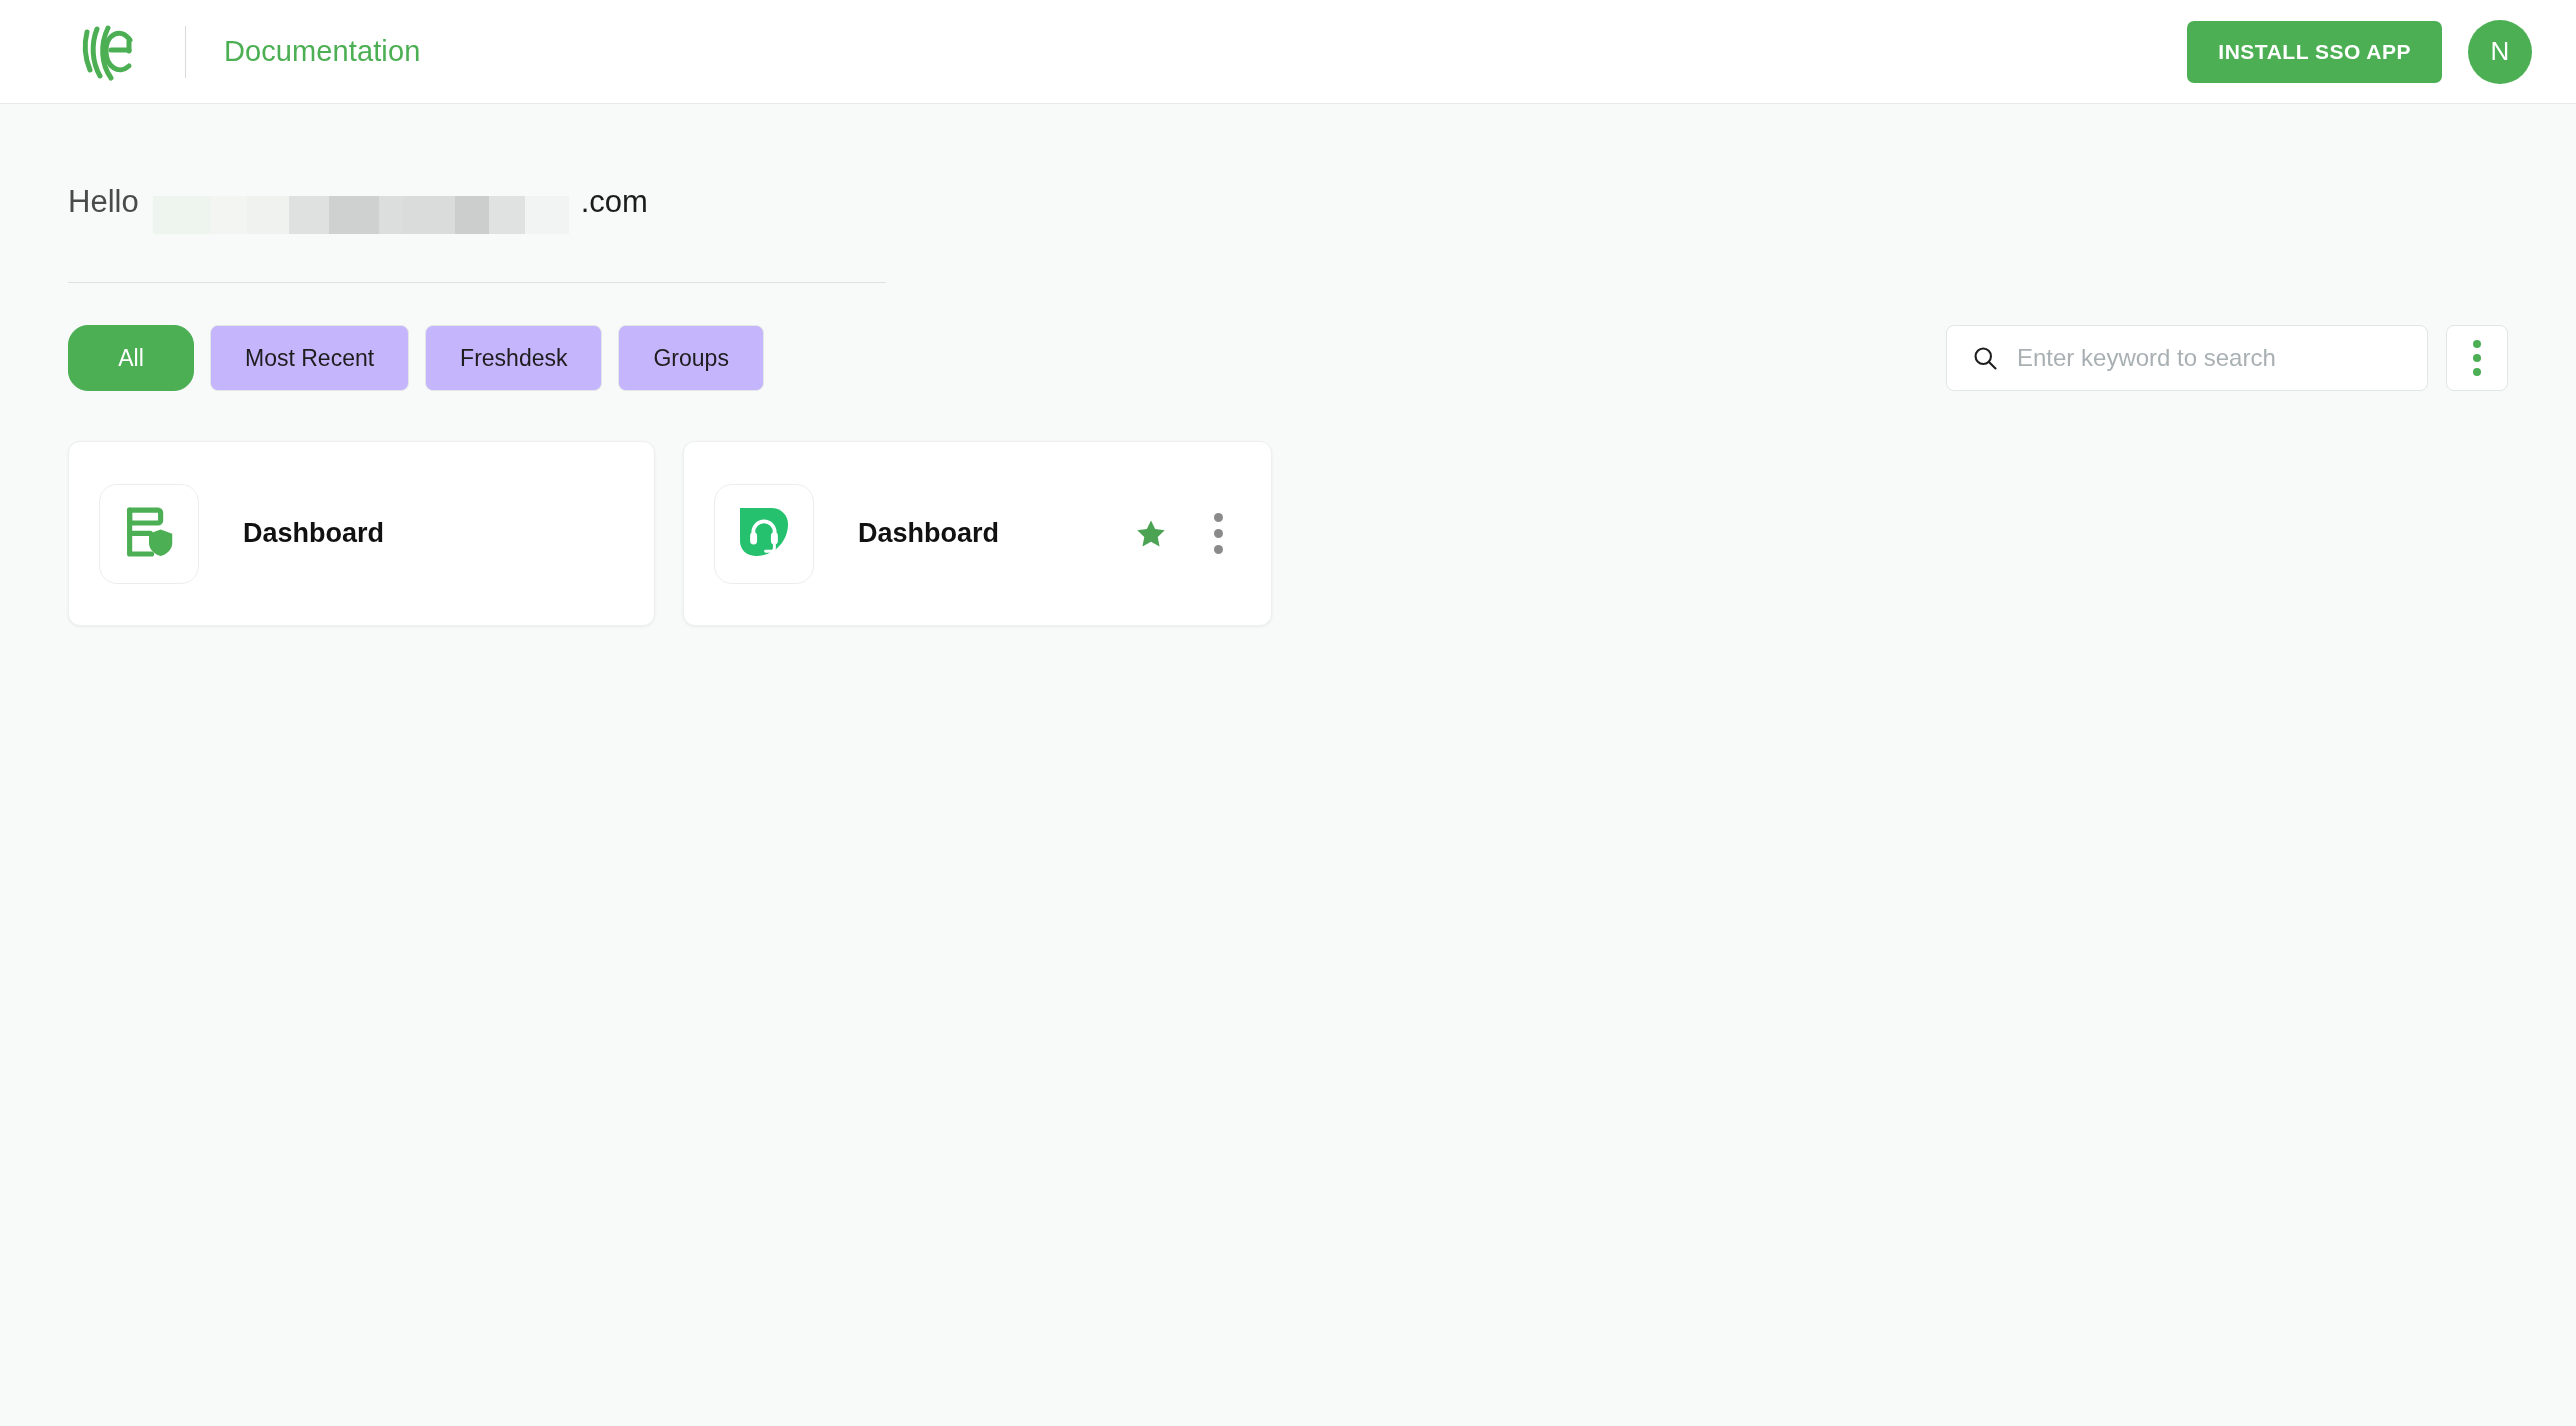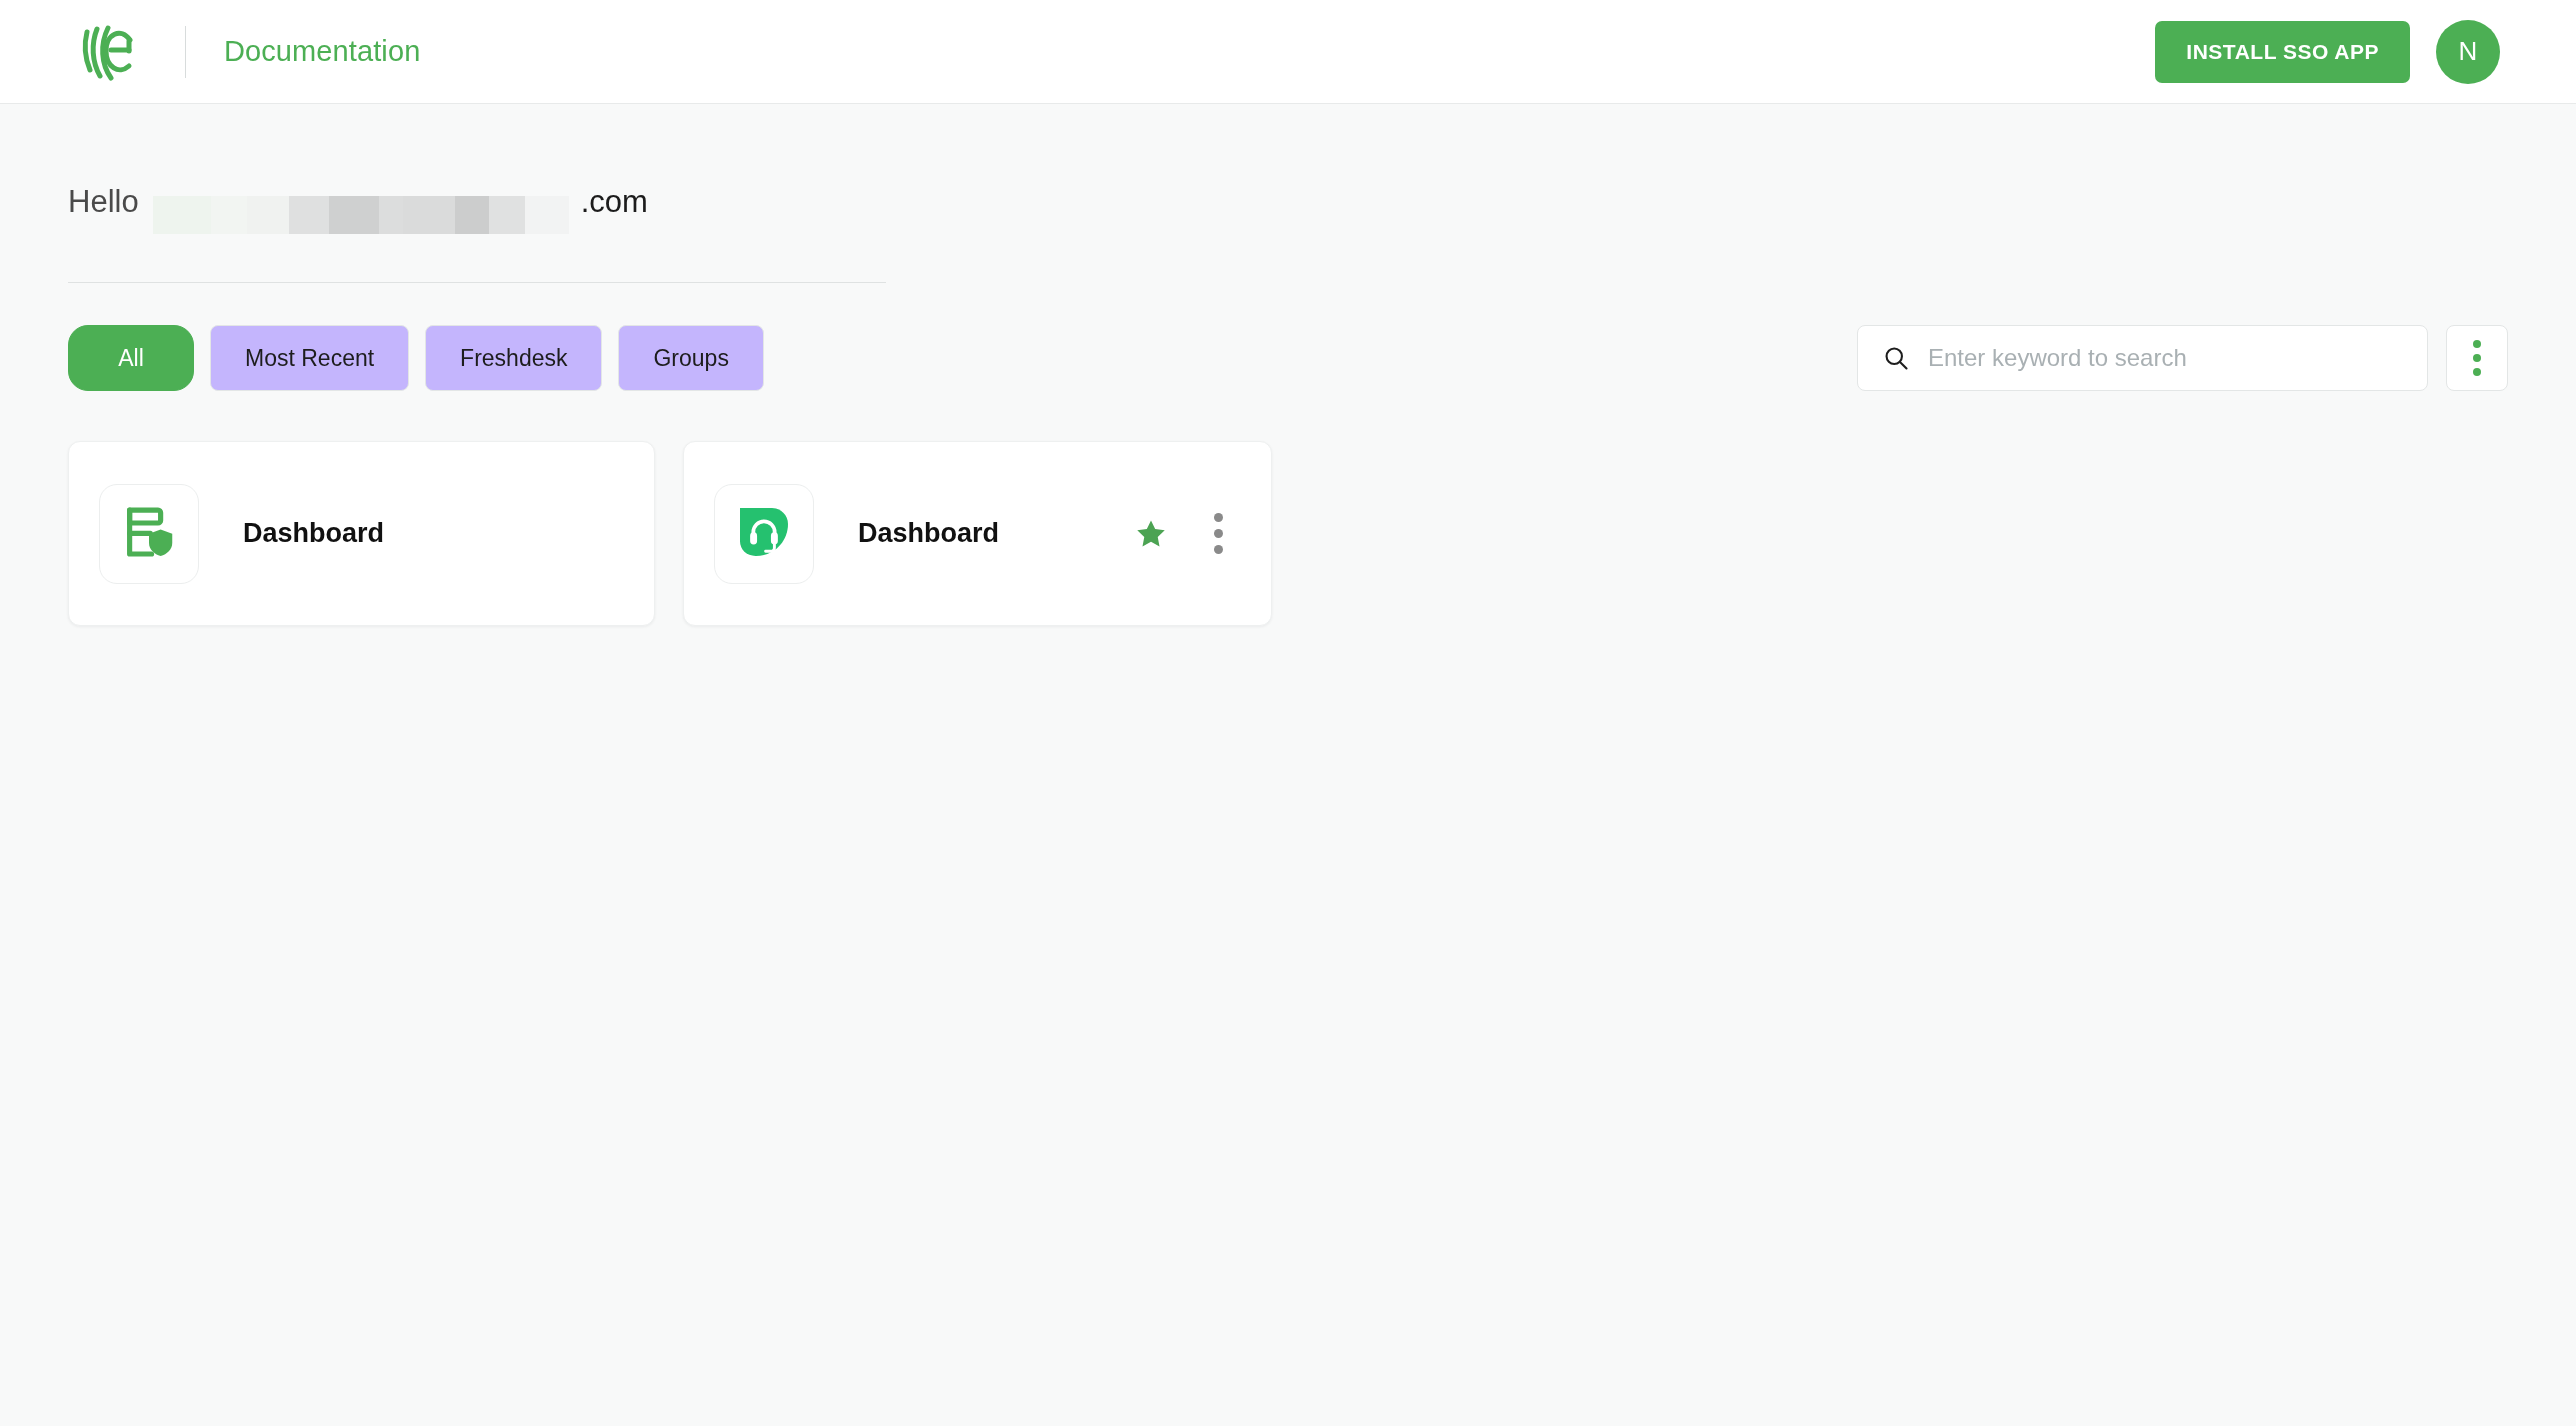--- a/index.html
+++ b/index.html
@@ -17,21 +17,21 @@
     -webkit-font-smoothing: antialiased;
   }
 
   
   .header {
     height: 104px;
     background: #ffffff;
     border-bottom: 1px solid #e8eaea;
     display: flex;
     align-items: center;
-    padding: 0 76px 0 75px;
+    padding: 0 44px 0 75px;
     position: relative;
   }
   .brand {
     display: flex;
     align-items: center;
     height: 100%;
   }
   .logo-mark {
     width: 64px;
     height: 64px;
@@ -155,21 +155,21 @@
     font-weight: 400;
     border-radius: 20px;
   }
   .filter-spacer { flex: 1 1 auto; }
   .search-area {
     display: flex;
     align-items: center;
     gap: 18px;
   }
   .search-box {
-    width: 571px;
+    width: 482px;
     height: 66px;
     border: 1px solid #e3e6e6;
     border-radius: 8px;
     background: #ffffff;
     display: flex;
     align-items: center;
     padding: 0 24px;
     gap: 18px;
   }
   .search-icon { flex: 0 0 auto; display: block; }

